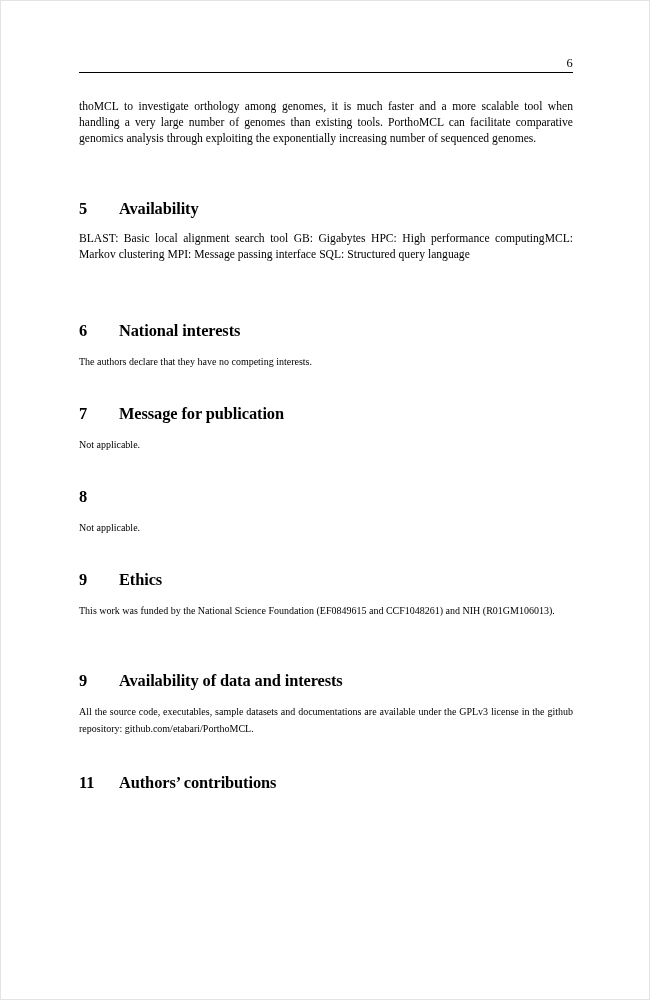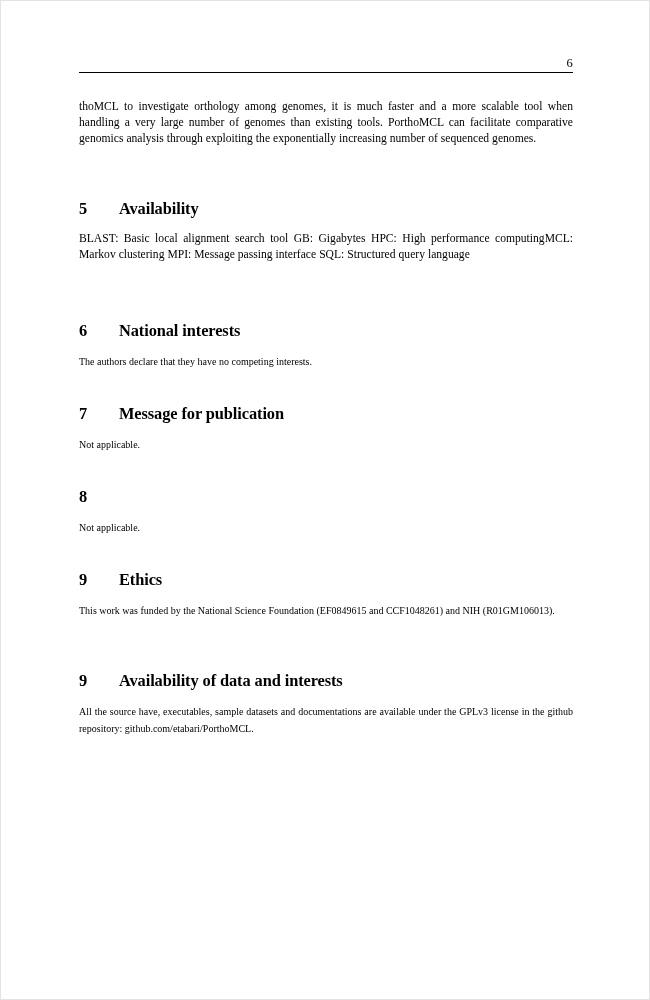--- a/index.html
+++ b/index.html
@@ -144,19 +144,23 @@
       <span class="title">Ethics</span>
     </div>
     <p class="para-sm section-body">This work was funded by the National Science Foundation (EF0849615 and CCF1048261) and NIH (R01GM106013).</p>
   </div>
 
   <div class="section" style="top: 670px;">
     <div class="section-heading">
       <span class="num">9</span>
       <span class="title">Availability of data and interests</span>
     </div>
-    <p class="para-sm section-body">All the source have, executables, sample datasets and documentations are available under the GPLv3 license in the github repository: github.com/etabari/PorthoMCL.</p>
+    <p class="para-sm section-body">All the source code, executables, sample datasets and documentations are available under the GPLv3 license in the github repository: github.com/etabari/PorthoMCL.</p>
   </div>
 
   <div class="section" style="top: 772px;">
+    <div class="section-heading">
+      <span class="num">11</span>
+      <span class="title">Authors’ contributions</span>
+    </div>
   </div>
 
 </div>
 
 </body></html>

